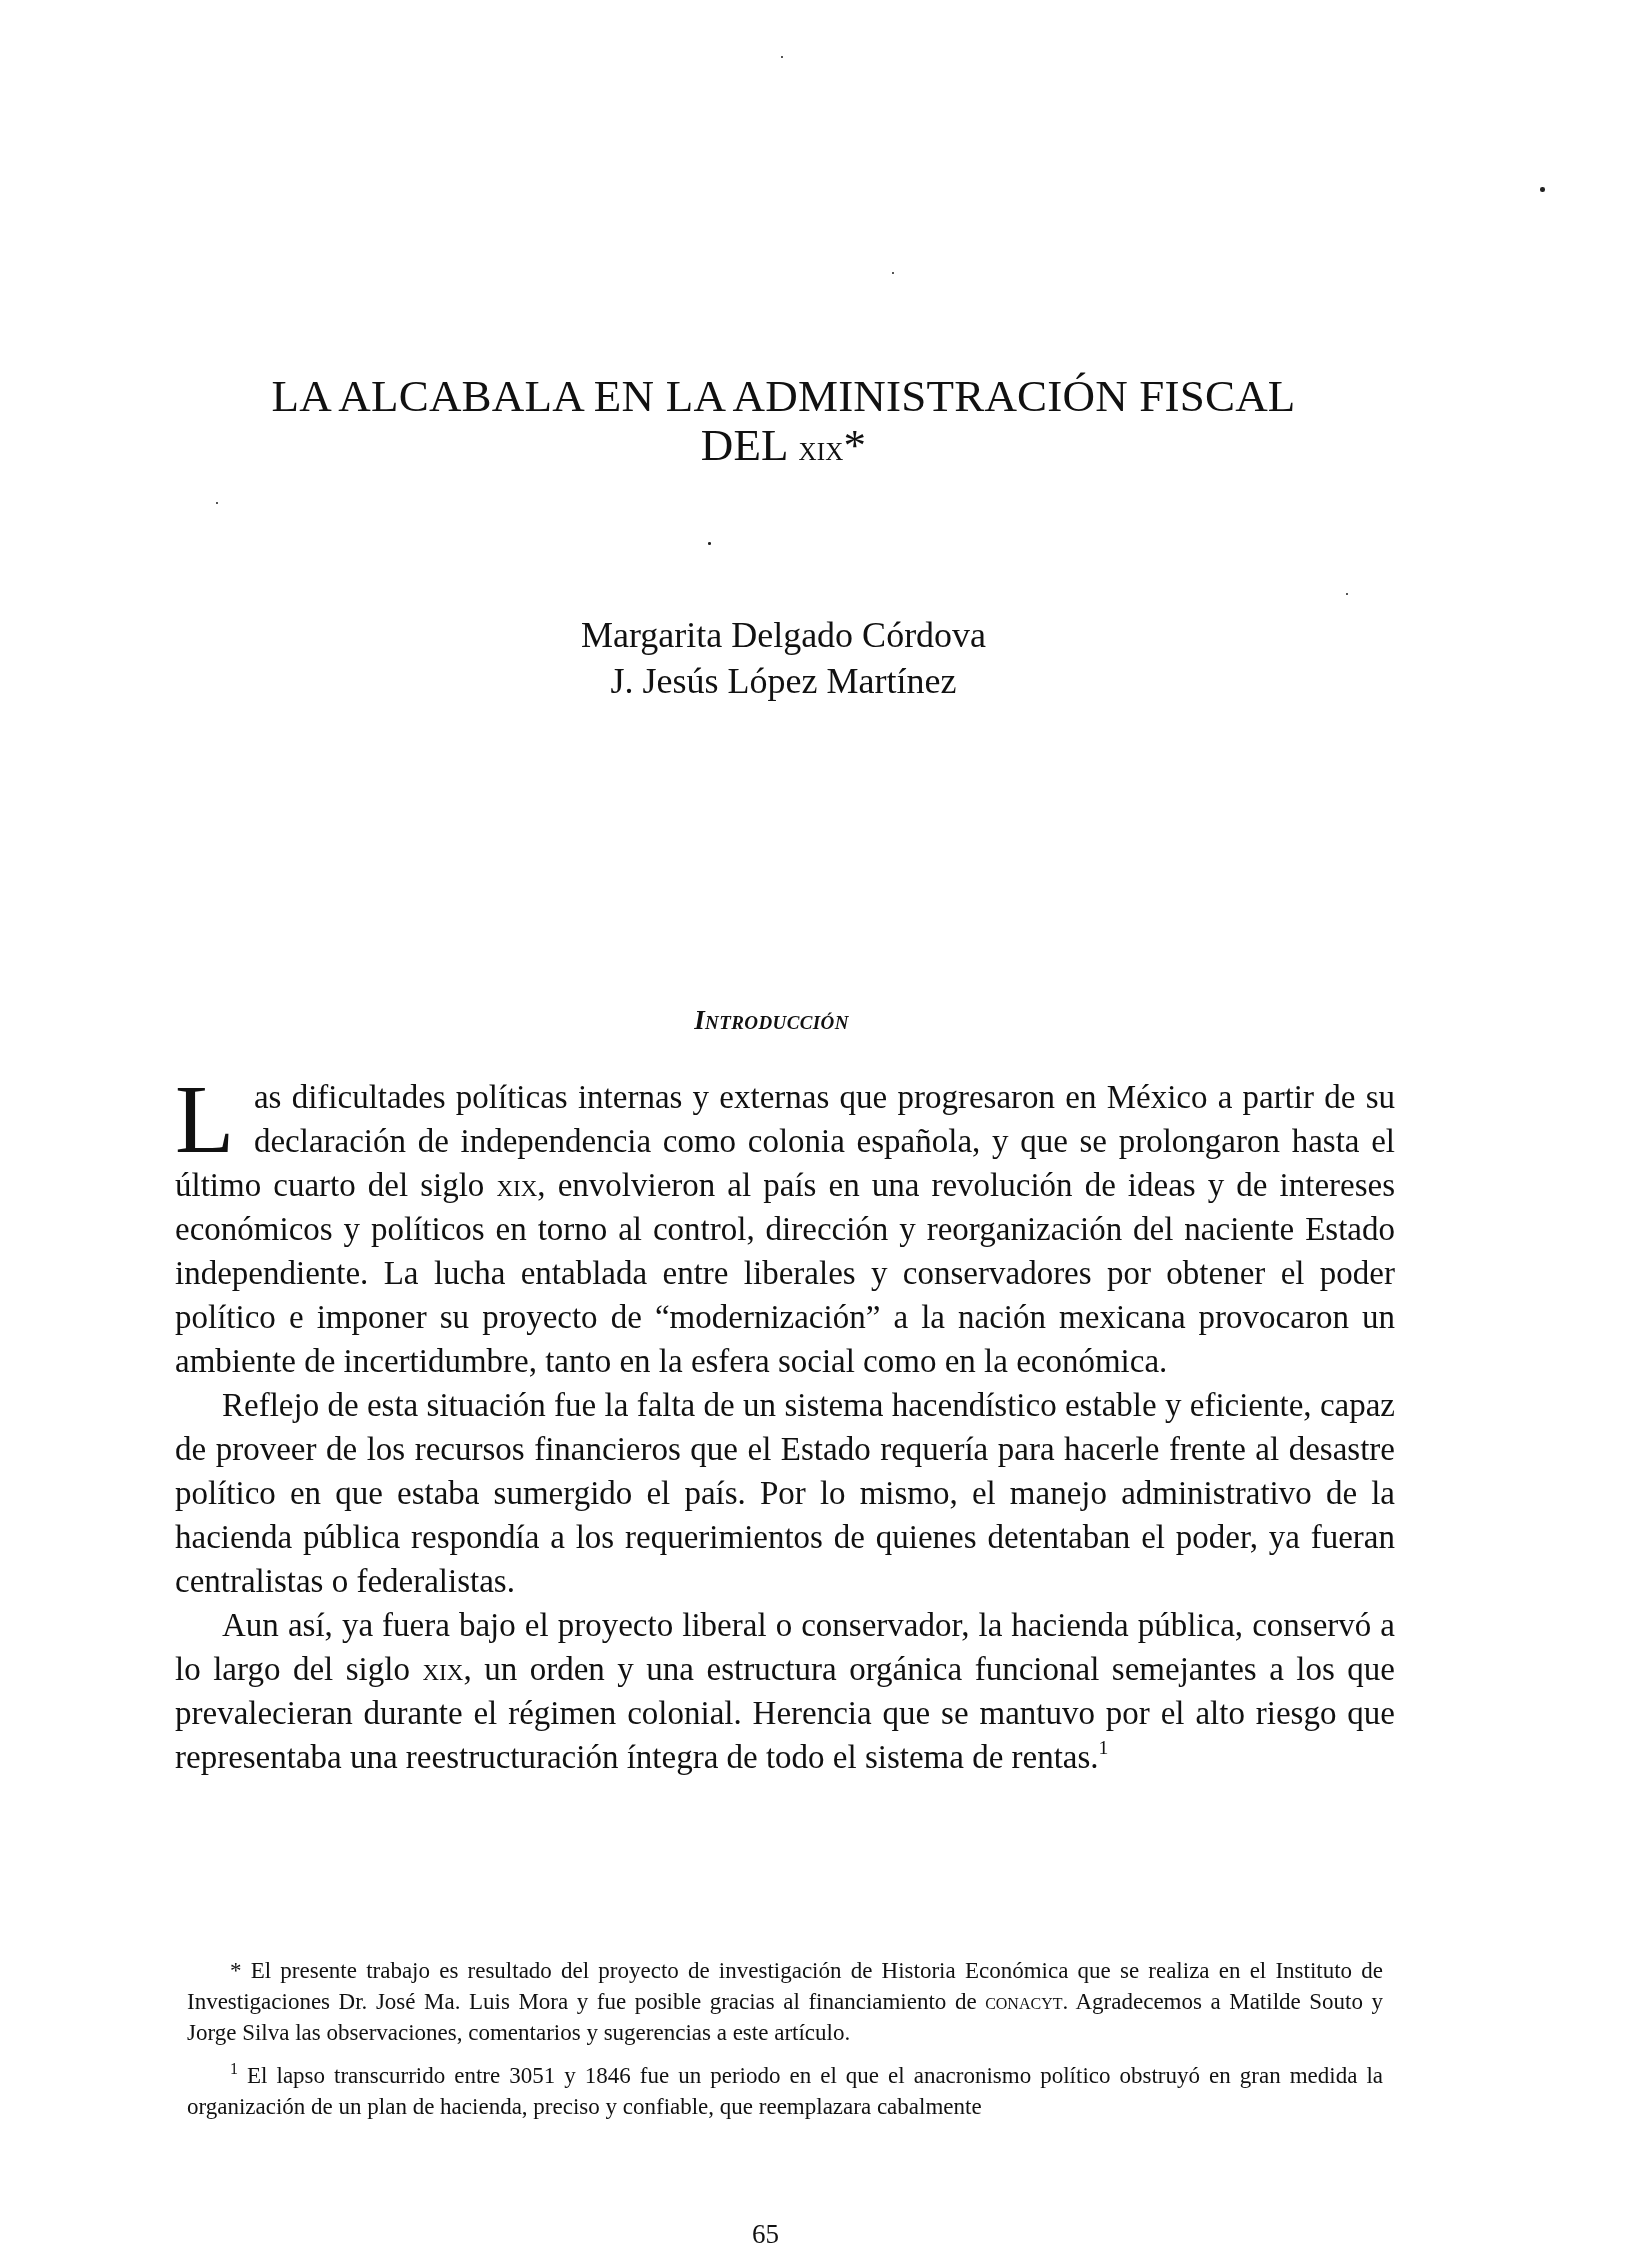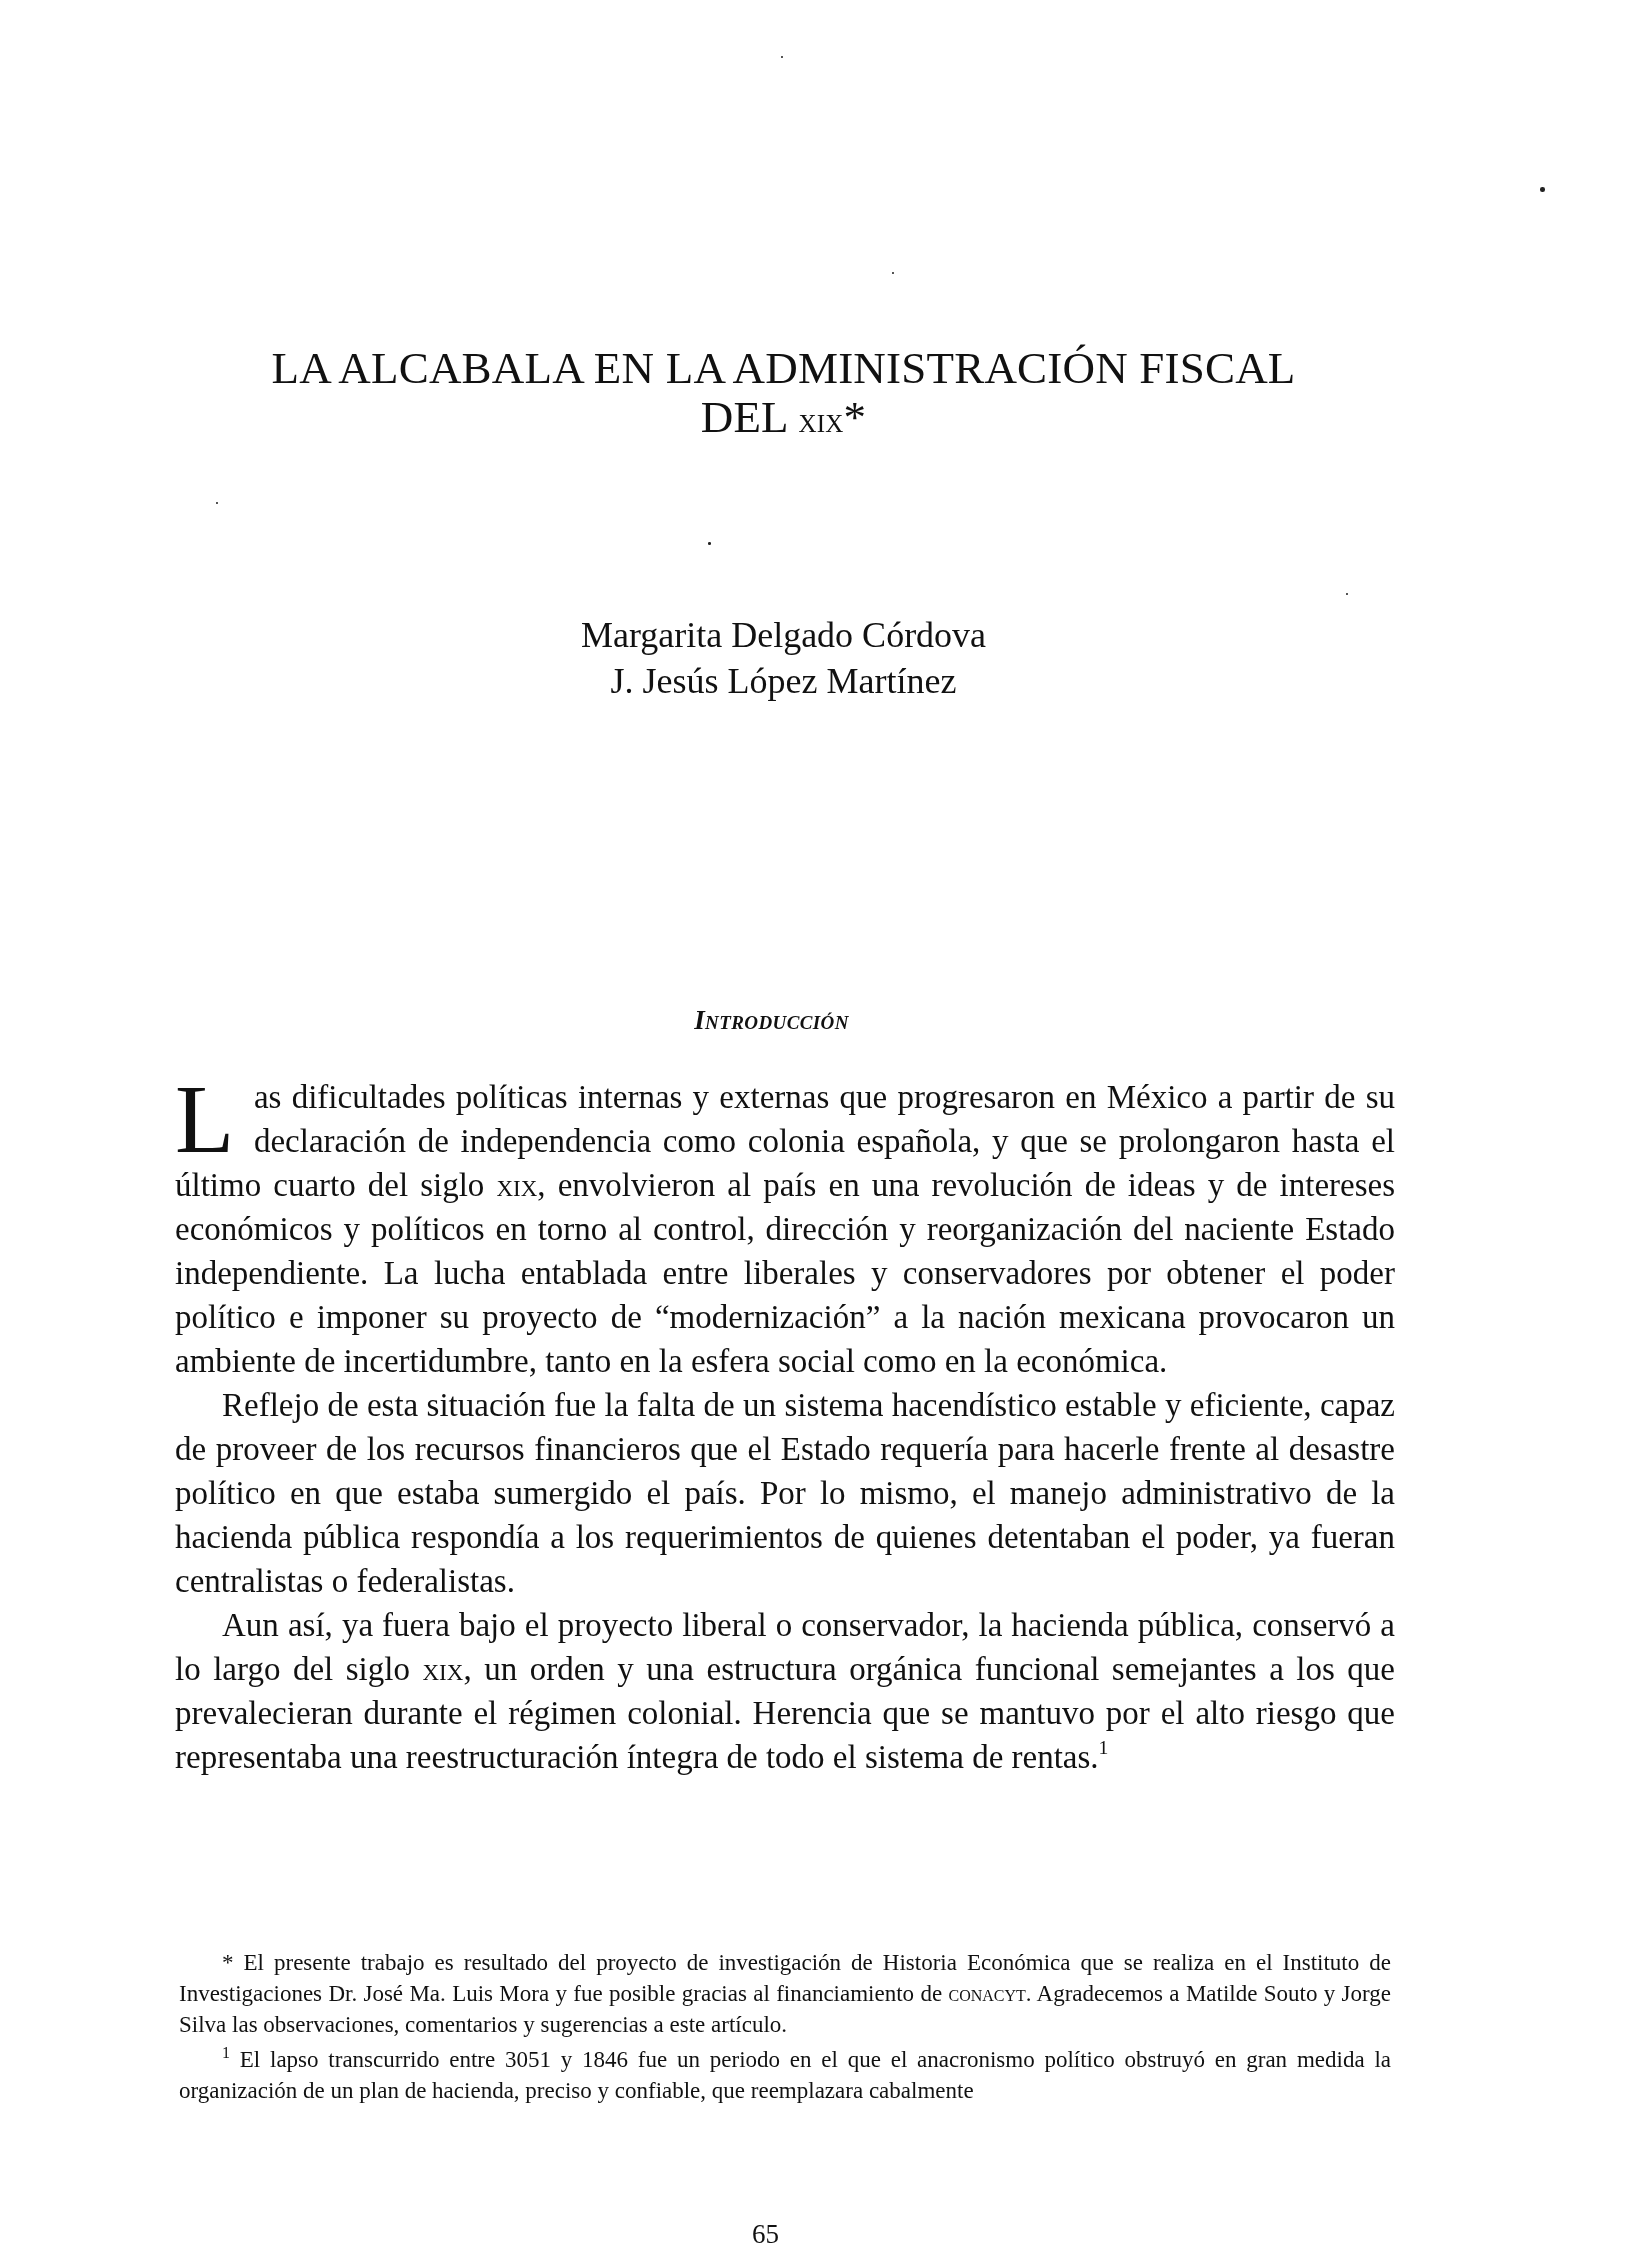--- a/index.html
+++ b/index.html
@@ -22,21 +22,21 @@
     height: 2260px;
   }
   .speck {
     position: absolute;
     background: #222;
     border-radius: 50%;
   }
   .title-block {
     position: absolute;
     left: 161px;
-    top: 344px;
+    top: 372px;
     width: 1245px;
     text-align: center;
     font-size: 45px;
     line-height: 49px;
     letter-spacing: 0.2px;
     font-weight: normal;
     margin: 0;
   }
   .title-line { display: block; }
   .title-block .sc { font-size: 36px; }
@@ -89,21 +89,21 @@
   .footnotes {
     position: absolute;
     left: 175px;
     top: 1943px;
     width: 1220px;
     font-size: 23px;
     line-height: 31px;
     text-align: justify;
   }
   .footnotes p {
-    margin: 4px;
+    margin: 12px;
     text-indent: 43px;
     text-align: justify;
   }
   .footnotes sup { font-size: 16px; vertical-align: 9px; line-height: 0; }
   .page-number {
     position: absolute;
     left: 716px;
     top: 2201px;
     width: 99px;
     text-align: center;

